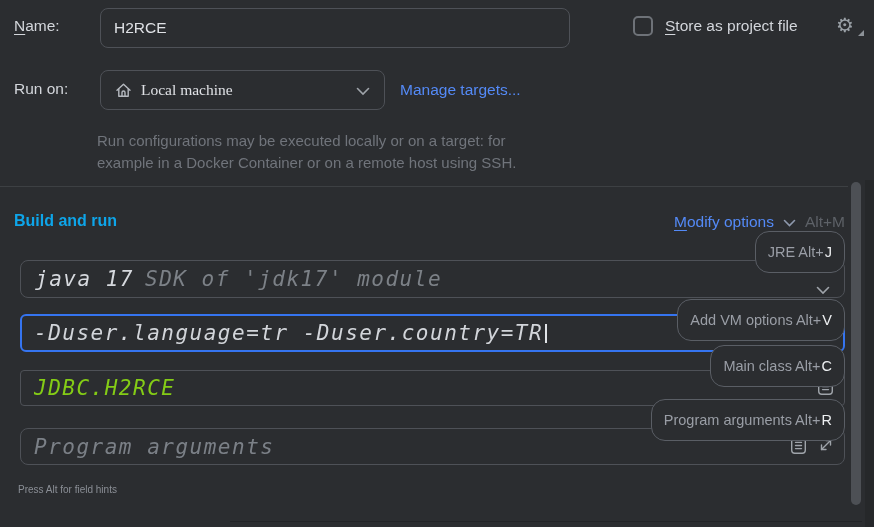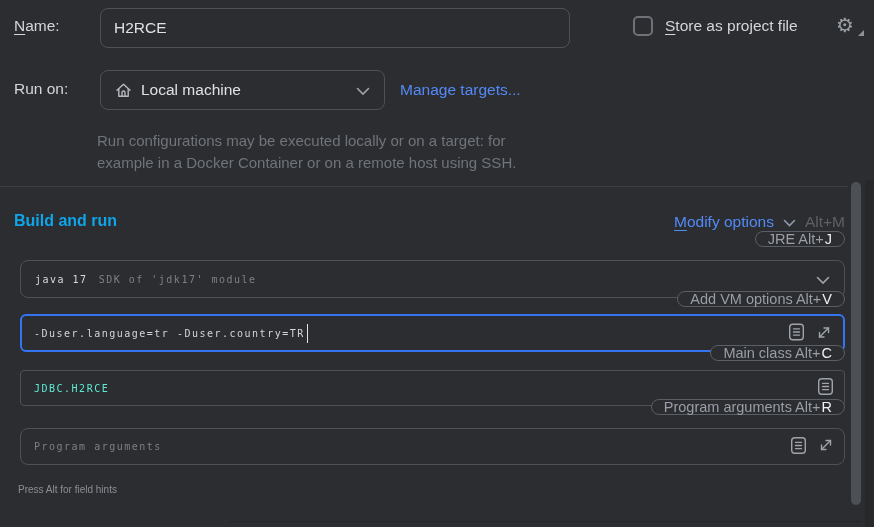--- a/index.html
+++ b/index.html
@@ -10,35 +10,35 @@
   }
   .abs { position:absolute; }
   .label { color:#d3d6db; font-size:15.5px; }
   .mnemonic { text-decoration:underline; text-underline-offset:3px; }
 
   
   .field {
     position:absolute; box-sizing:border-box; background:#2b2d30;
     border:1px solid #4e5157; display:flex; align-items:center;
   }
-  .mono { font-family:"DejaVu Sans Mono","Liberation Mono",monospace; font-size:10px; letter-spacing:1.5px; }
+  .mono { font-family:"DejaVu Sans Mono","Liberation Mono",monospace; font-size:21px; letter-spacing:1.5px;font-style:italic; }
   input.ctl {
     position:absolute; inset:0; width:100%; height:100%; box-sizing:border-box;
     background:#2b2d30; border:1px solid #4e5157; outline:none;
     color:#dfe1e5; padding:0 40px 0 13px;
   }
   input.ctl::placeholder { color:#7b8087; opacity:1; }
   .iwrap { position:absolute; }
   .ficons { position:absolute; right:11px; top:50%; transform:translateY(-50%); display:flex; gap:11px; align-items:center; z-index:2; }
 
   .chev { display:inline-block; }
 
   
   .badge {
-    position:absolute; right:29px; z-index:6; height:16px; box-sizing:border-box;
+    position:absolute; right:29px; z-index:6; height:42px; box-sizing:border-box;
     display:flex; align-items:center; padding:0 12px;
     background:#2b2d30; border:1px solid #5a5e65; border-radius:14px;
     color:#9a9ea6; font-size:14.5px; white-space:nowrap;
   }
   .badge .key { color:#eef0f2; margin-left:1px; }
 
   .link { color:#548af7; }
 
   .checkbox {
     position:absolute; width:20px; height:20px; border:2px solid #6e7278;
@@ -76,21 +76,21 @@
 
   <div class="abs label" style="left:14px; top:80px;">Run on:</div>
   <div class="field" style="left:100px; top:70px; width:285px; height:40px; border-radius:8px; padding:0 14px;">
     <span style="display:inline-flex; margin-right:9px;">
       <svg width="17" height="17" viewBox="0 0 17 17" fill="none" stroke="#b6bac0" stroke-width="1.4" stroke-linejoin="round" stroke-linecap="round">
         <path d="M2 8.2 L8.5 2.2 L15 8.2"></path>
         <path d="M3.8 7.2 V14.2 H13.2 V7.2"></path>
         <path d="M7 14.2 V10.5 a1.5 1.5 0 0 1 3 0 V14.2"></path>
       </svg>
     </span>
-    <span style="font-size:15.5px; color:#dfe1e5;">Local machine</span>
+    <span style="font-size:15.5px; color:#dfe1e5;font-family:Liberation Serif, serif;">Local machine</span>
     <span class="chev" style="margin-left:auto;">
       <svg width="14" height="9" viewBox="0 0 14 9" fill="none" stroke="#9fa4aa" stroke-width="1.6" stroke-linecap="round">
           <polyline points="1.5,1.5 7,7 12.5,1.5"></polyline>
         </svg>
     </span>
   </div>
   <div class="abs help" style="left:97px; top:130px; width:520px;">
     <div>Run configurations may be executed locally or on a target: for</div>
     <div>example in a Docker Container or on a remote host using SSH.</div>
   </div>
@@ -110,21 +110,21 @@
           <polyline points="1.5,1.5 6.5,6.5 11.5,1.5"></polyline>
         </svg>
     </span>
     <span style="color:#5d6167; font-size:15.5px;">Alt+M</span>
   </div>
 
   <div class="badge" style="top:231px;">
     <span>JRE Alt+</span>
       <span class="key">J</span>
   </div>
-  <div class="badge" style="top:291px;">
+  <div class="badge" style="top:299px;">
     <span>Add VM options Alt+</span>
       <span class="key">V</span>
   </div>
   <div class="badge" style="top:399px;">
     <span>Program arguments Alt+</span>
       <span class="key">R</span>
   </div>
   <div class="badge" style="top:345px;">
     <span>Main class Alt+</span>
       <span class="key">C</span>
@@ -156,21 +156,21 @@
         <svg width="16" height="16" viewBox="0 0 16 16" fill="none" stroke="#9fa4aa" stroke-width="1.4" stroke-linecap="round" stroke-linejoin="round">
           <line x1="3.5" y1="12.5" x2="12.5" y2="3.5"></line>
           <polyline points="8,3.5 12.5,3.5 12.5,8"></polyline>
           <polyline points="3.5,8 3.5,12.5 8,12.5"></polyline>
         </svg>
       </span>
     </span>
   </div>
 
   <div class="iwrap" style="left:20px; top:370px; width:825px; height:36px;">
-    <input class="ctl mono" style="border-radius: 4px; color: #5eead4;" type="text" value="JDBC.H2RCE">
+    <input class="ctl mono" style="border-radius: 4px; color: #84cc16;" type="text" value="JDBC.H2RCE">
     <span class="ficons">
       <span>
         <svg width="17" height="19" viewBox="0 0 17 19" fill="none" stroke="#9fa4aa" stroke-width="1.4" stroke-linecap="round">
           <rect x="1.7" y="1.7" width="13.6" height="15.6" rx="3"></rect>
           <line x1="5.5" y1="6.4" x2="11.5" y2="6.4"></line>
             <line x1="5.5" y1="9.5" x2="11.5" y2="9.5"></line>
             <line x1="5.5" y1="12.6" x2="11.5" y2="12.6"></line>
         </svg>
       </span>
     </span>

